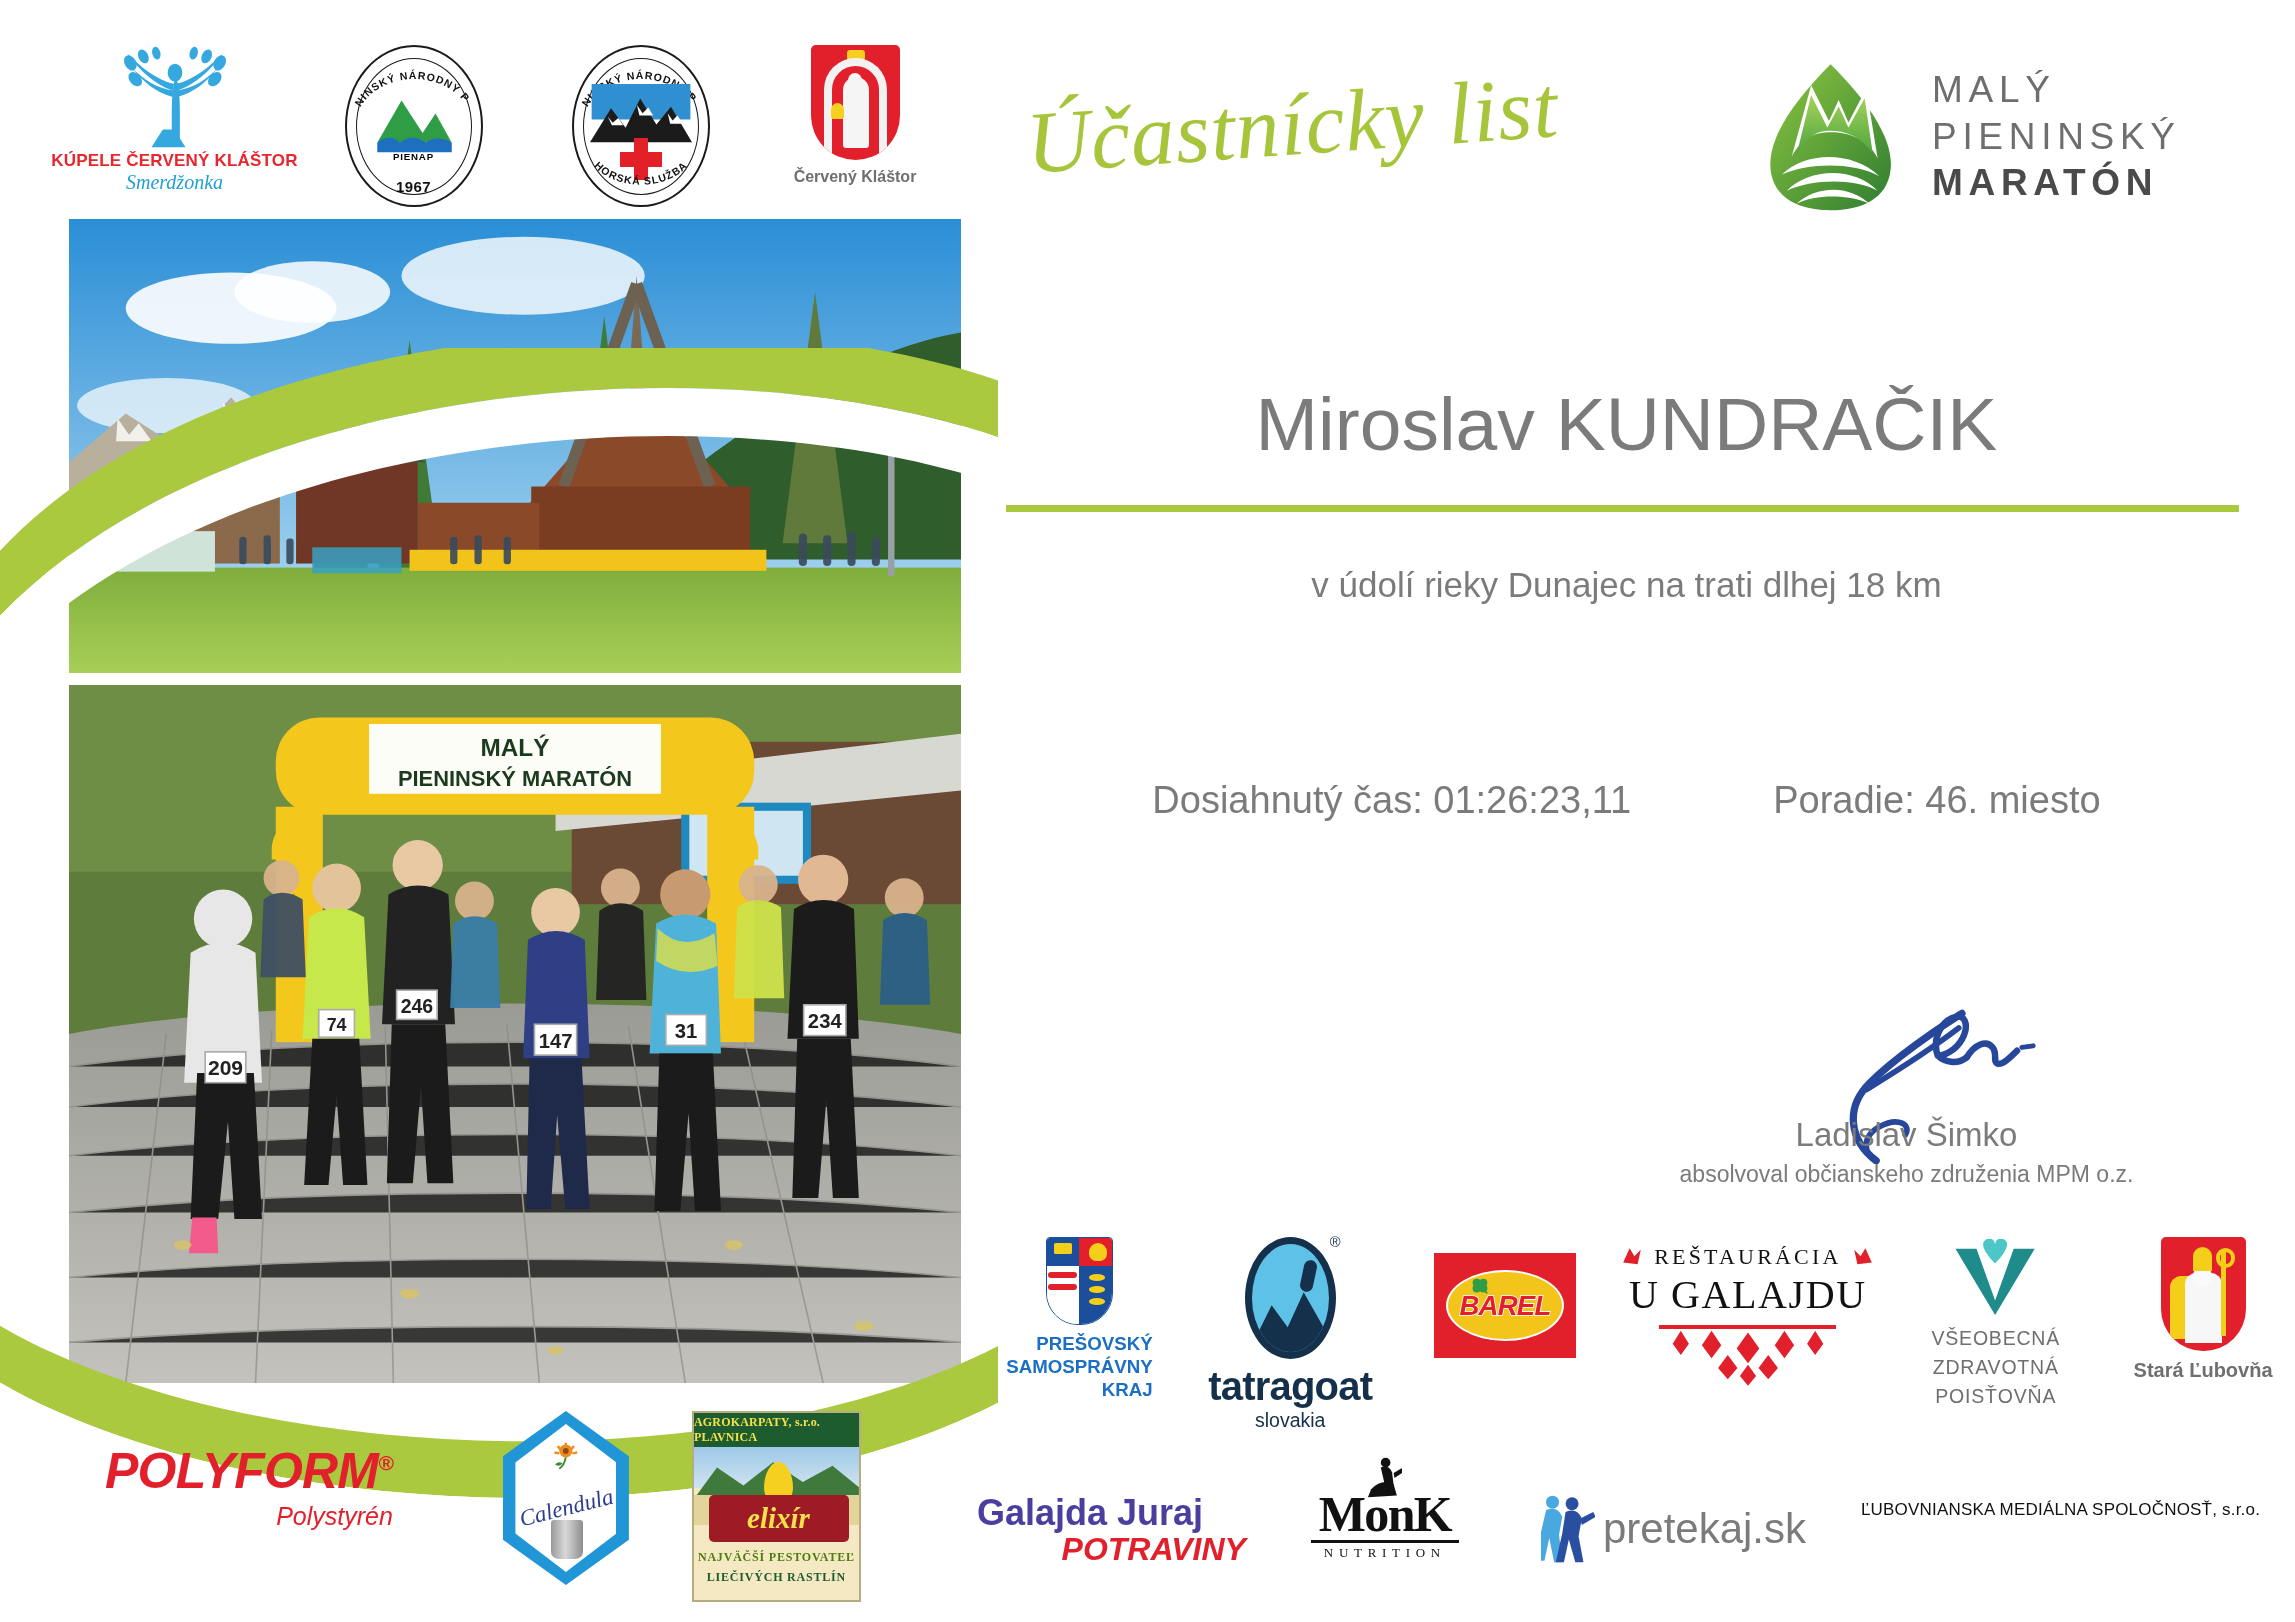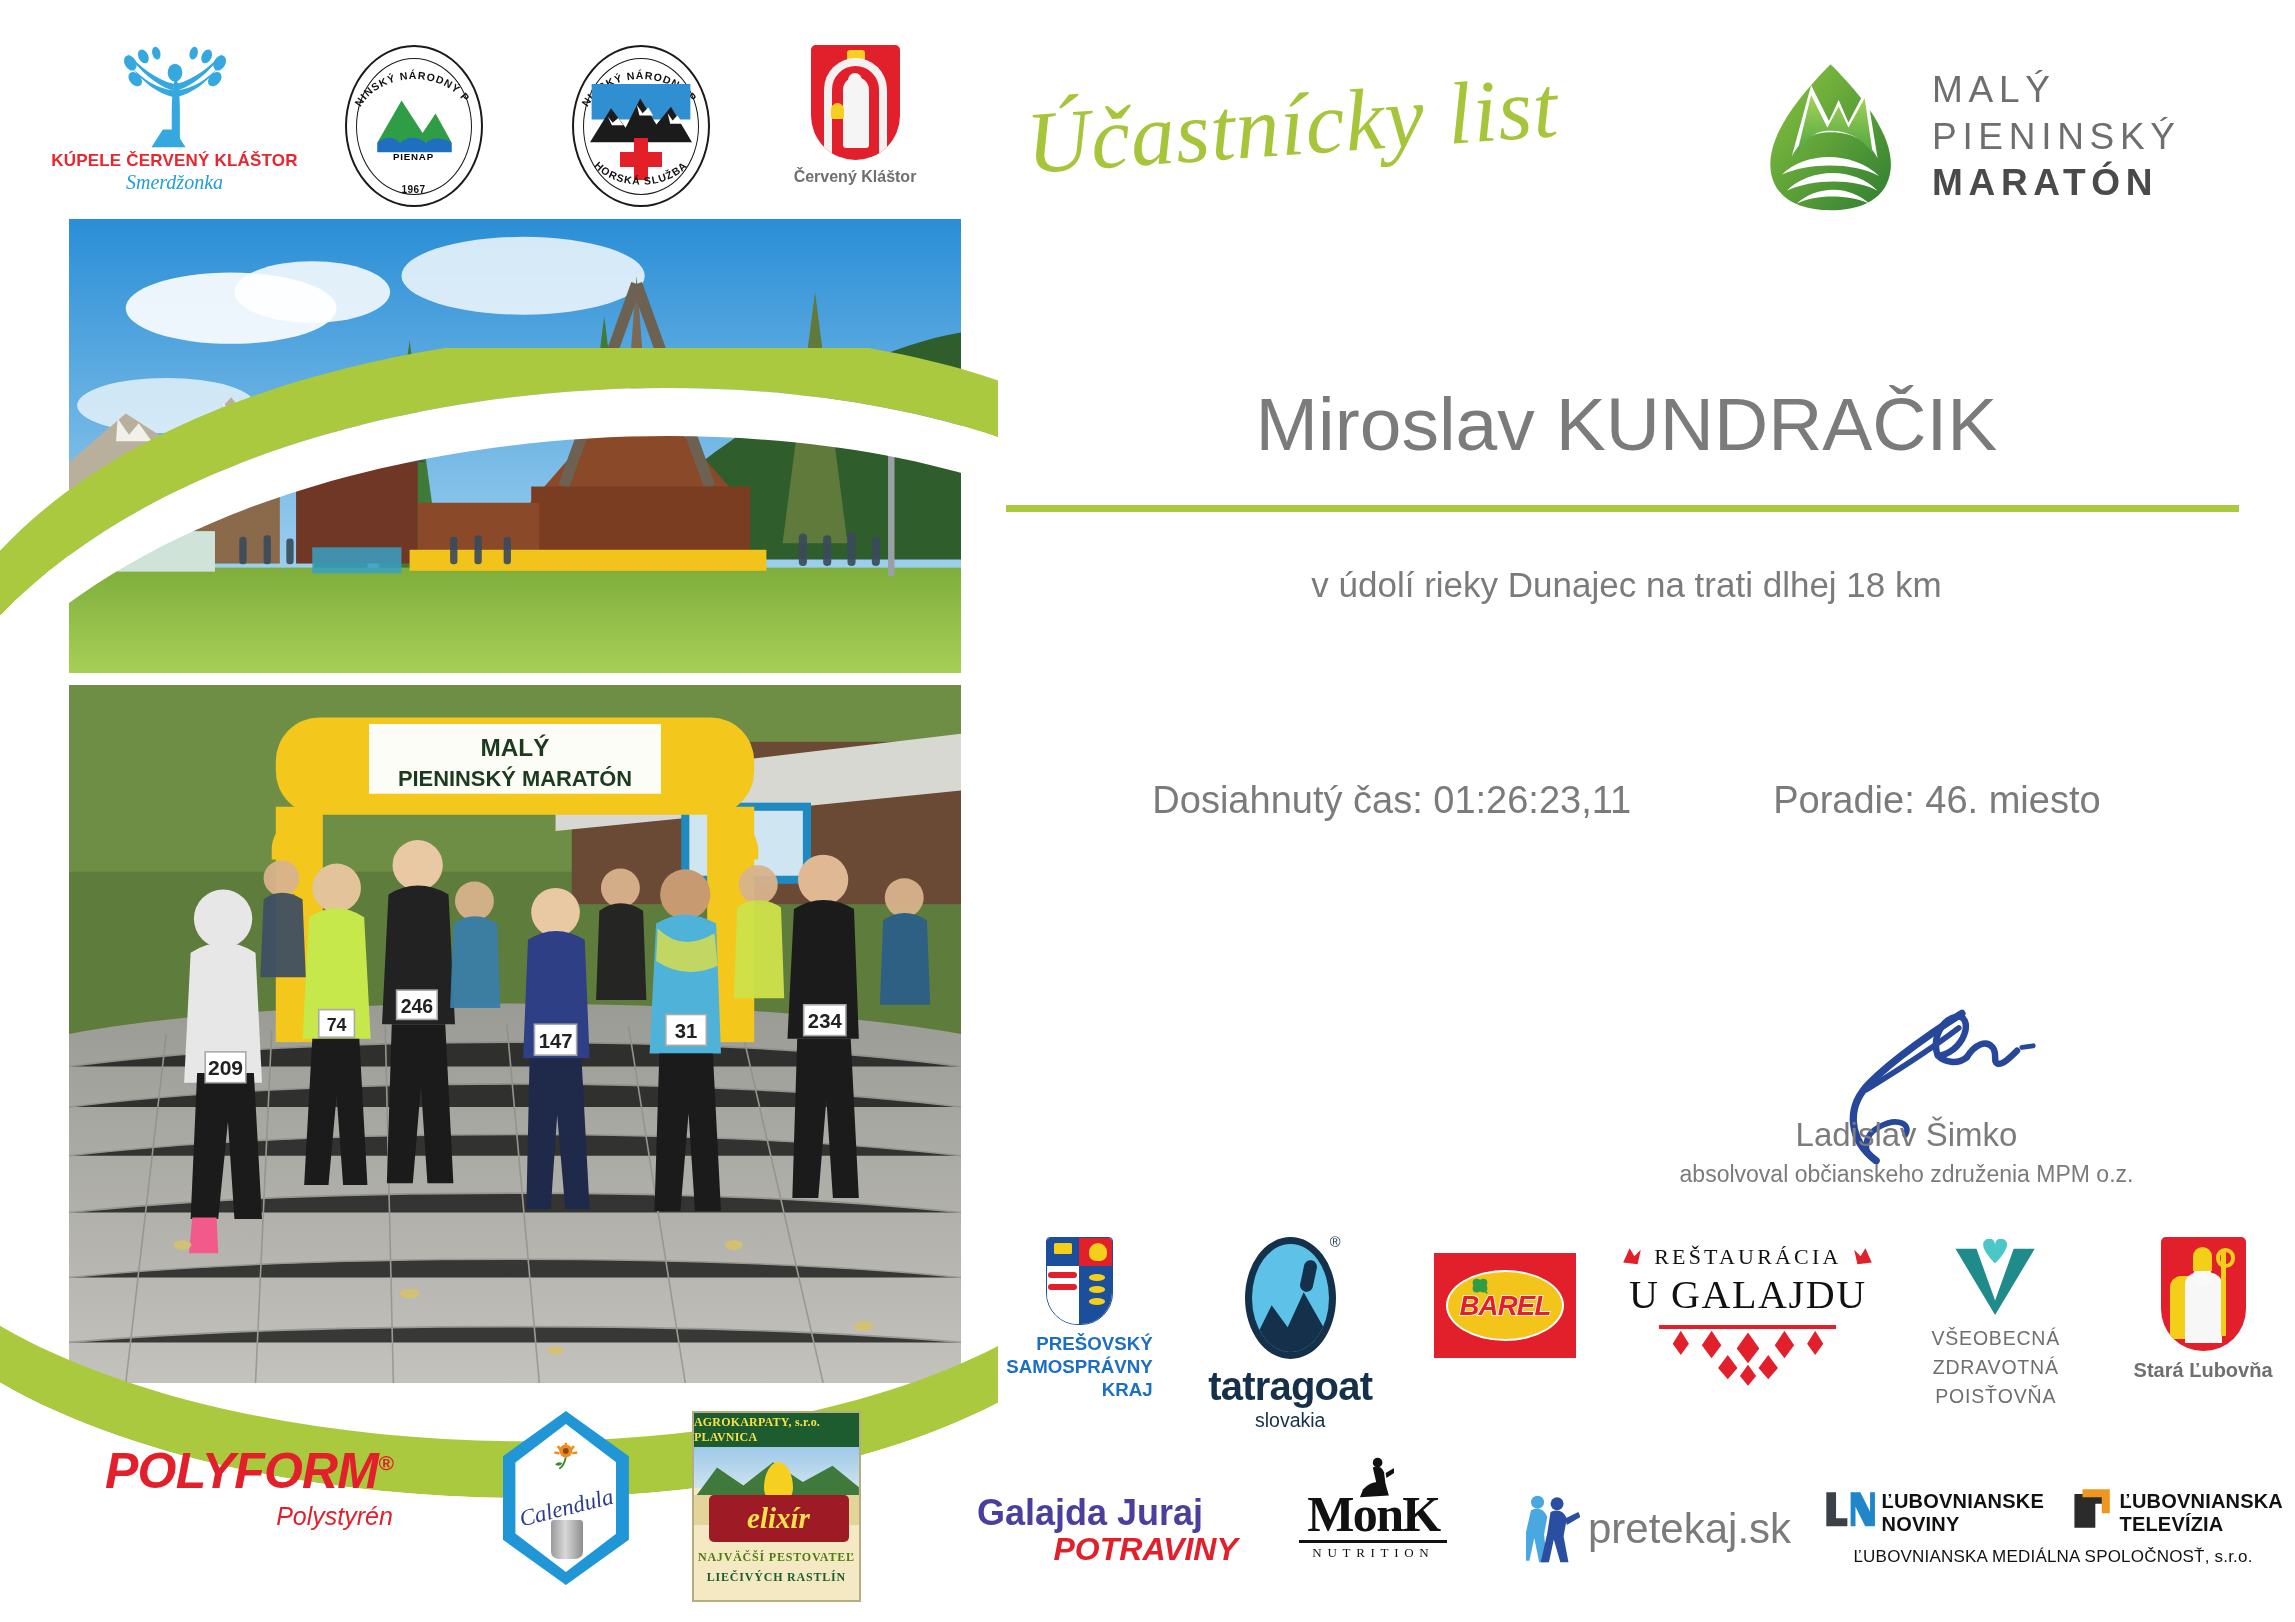--- a/index.html
+++ b/index.html
@@ -210,21 +210,21 @@
           <path id="arcTop1" d="M18,58 A72,58 0 0,1 147,58" fill="none"></path>
           <text font-size="13" font-weight="bold" fill="#111" letter-spacing="1.2">
             <textPath href="#arcTop1" startOffset="50%" text-anchor="middle">PIENINSKÝ NÁRODNÝ PARK</textPath>
           </text>
         </svg>
         <svg class="pienap-mark" viewBox="0 0 100 74">
           <path d="M4 60 L34 8 L60 48 L76 24 L96 60 Z" fill="#2f9d46"></path>
           <path d="M4 60 q16 -12 28 0 q16 -12 32 0 q14 -10 32 0 L96 72 L4 72 Z" fill="#1e6fc0"></path>
         </svg>
         <div class="pienap-label">PIENAP</div>
-        <div class="seal-txt seal-bot" style="font-size:10px;">1967</div>
+        <div class="seal-txt seal-bot" style="font-size:15px;">1967</div>
       </div>
     </div>
 
     <div class="tl-logo tl3">
       <div class="seal">
         <div class="seal-in"></div>
         <svg class="seal-txt seal-top" width="134" height="49" viewBox="0 0 165 60" style="font-size:11px">
           <path id="arcTop2" d="M18,58 A72,58 0 0,1 147,58" fill="none"></path>
           <text font-size="13" font-weight="bold" fill="#111" letter-spacing="1.2">
             <textPath href="#arcTop2" startOffset="50%" text-anchor="middle">PIENINSKÝ NÁRODNÝ PARK</textPath>
@@ -616,42 +616,20 @@
         <g fill="#2a4fa0">
           <circle cx="38" cy="12" r="8"></circle>
           <path d="M30 22 q14 -6 20 8 l-4 22 l6 32 l-10 0 l-8 -28 l-6 28 l-10 0 l8 -36z"></path>
           <path d="M48 30 l16 -8 l3 6 l-17 10z"></path>
         </g>
       </svg>
       <div class="pk-txt">pretekaj.sk</div>
     </div>
 
     <div class="lms" style="width:470px;margin-left:32px;margin-top:13px;">
-      <div class="lms-row">
-        <div class="lmsg">
-          <svg width="52" height="47" viewBox="0 0 64 58">
-            <path d="M4 4 L4 46 L30 46 L30 36 L16 36 L16 4 Z" fill="#3a4147"></path>
-            <path d="M34 46 L34 4 L46 4 L58 28 L58 4 L64 4 L64 46 L52 46 L40 22 L40 46 Z" fill="#1f86c8"></path>
-          </svg>
-          <div class="lms-t1">
-            <div>ĽUBOVNIANSKE</div>
-            <div>NOVINY</div>
-          </div>
-        </div>
-        <div class="lmsg">
-          <svg width="45" height="47" viewBox="0 0 56 58">
-            <path d="M8 6 L44 6 L44 18 L34 18 L34 48 L8 48 Z" fill="#2b2b2b"></path>
-            <path d="M18 0 L52 0 L52 30 L42 30 L42 10 L18 10 Z" fill="#f0961e"></path>
-          </svg>
-          <div class="lms-t1">
-            <div>ĽUBOVNIANSKA</div>
-            <div>TELEVÍZIA</div>
-          </div>
-        </div>
-      </div>
       <div class="lms-foot">ĽUBOVNIANSKA MEDIÁLNA SPOLOČNOSŤ, s.r.o.</div>
     </div>
   </div>
 
   <div class="blrow">
 
     <div class="pf">
       <div class="pf-1">
         <span>POLYFORM</span><span class="pf-reg">®</span>
       </div>

